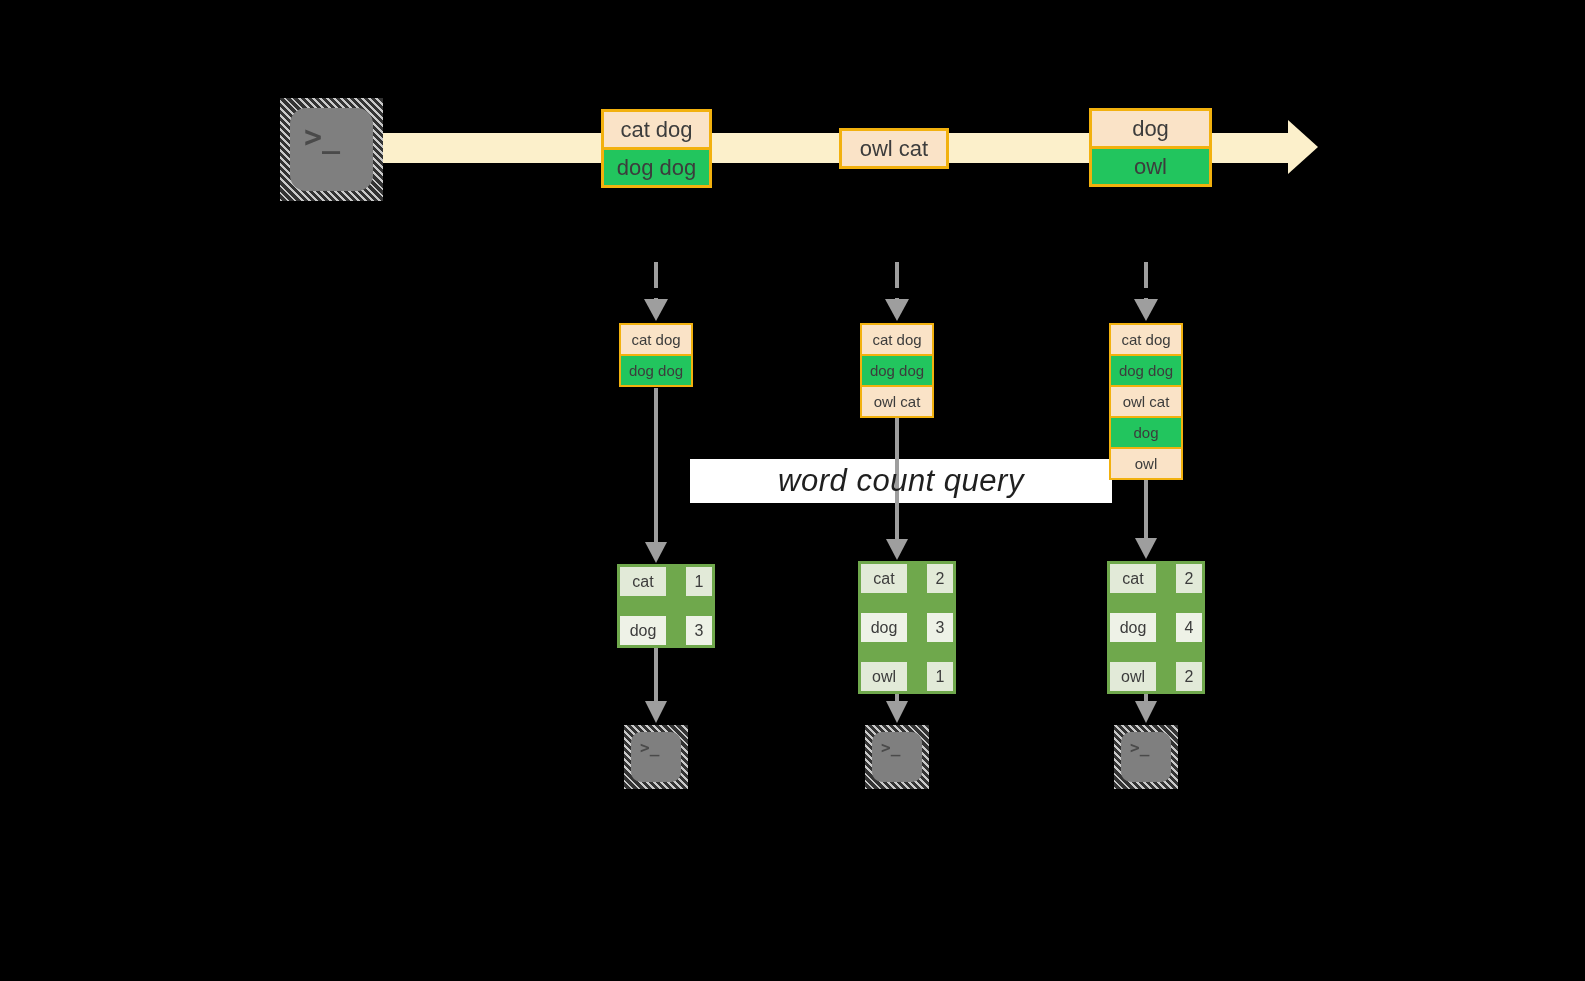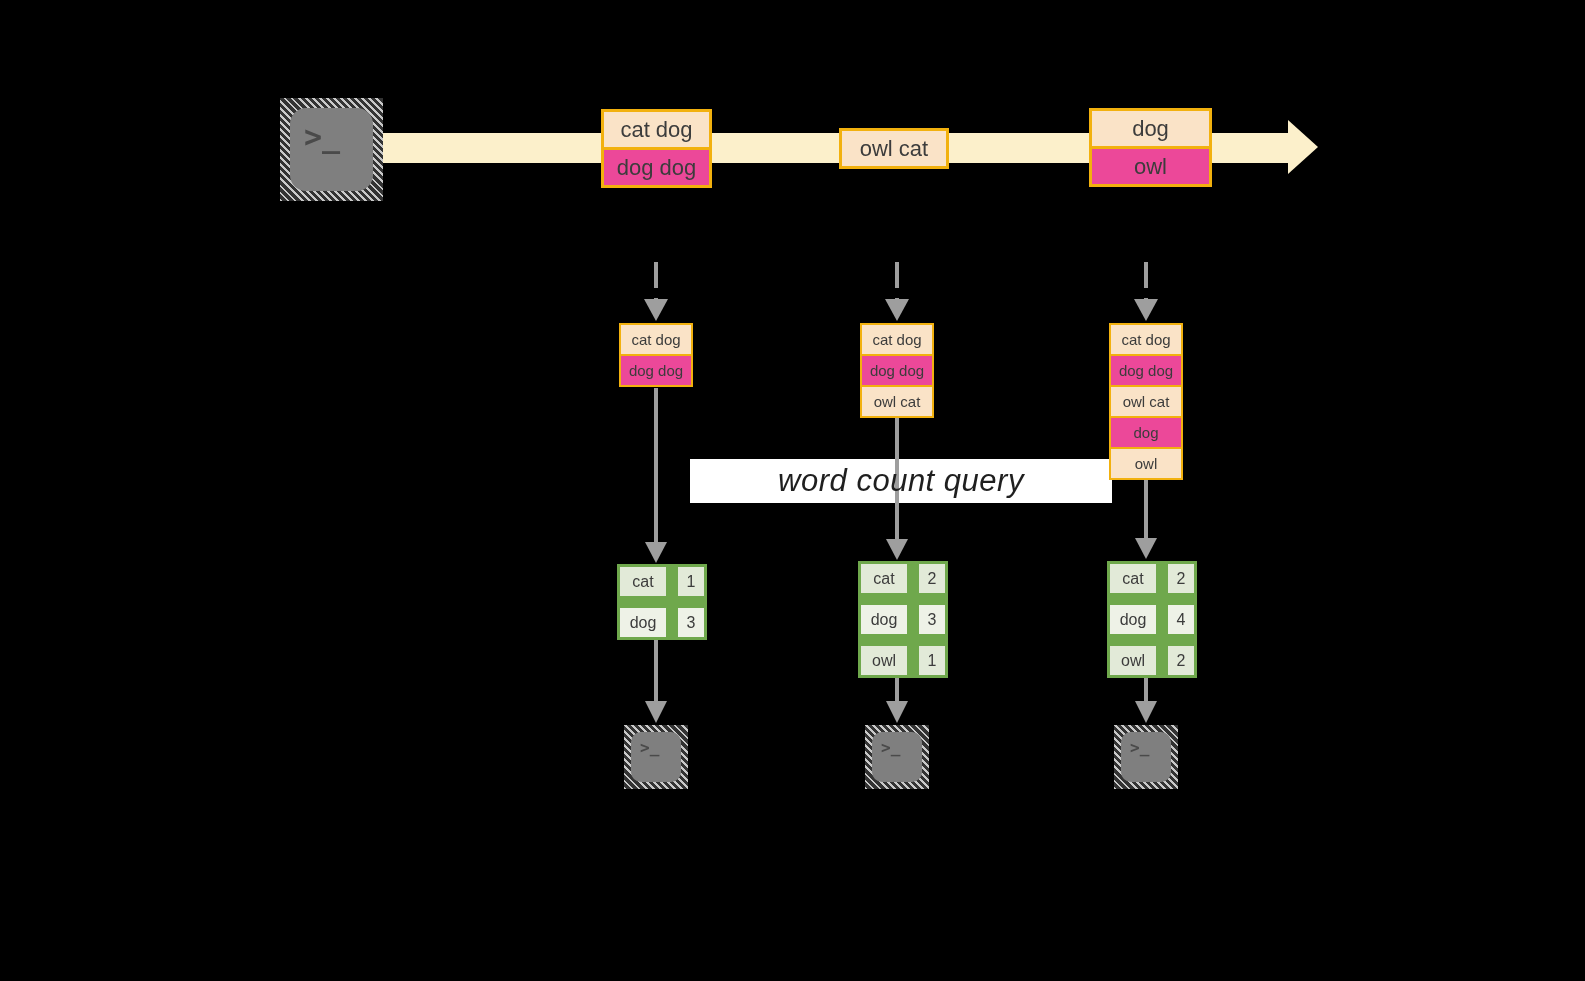--- a/index.html
+++ b/index.html
@@ -47,25 +47,25 @@
   .stack{
     display:grid;gap:2px;
     background:#f2b10e;border:2px solid #f2b10e;
     box-sizing:border-box;z-index:4;
   }
   .stack .row{
     height:29px;display:flex;align-items:center;justify-content:center;
     font-size:15px;
   }
   .peach{background:#fae3c7;}
-  .cream{background:#ec4899;}
+  .cream{background:#22c55e;}
 
   
   .gtable{
-    display:grid;grid-template-columns:46px 26px;gap:12px;
+    display:grid;grid-template-columns:46px 26px;gap:20px;
     background:#6fa84c;border:3px solid #6fa84c;
     box-sizing:border-box;z-index:4;
   }
   .gtable .cell{
     height:29px;display:flex;align-items:center;justify-content:center;
     font-size:16px;
   }
   .g1{background:#e2ead8;}
   .g2{background:#eef2e7;}
 

